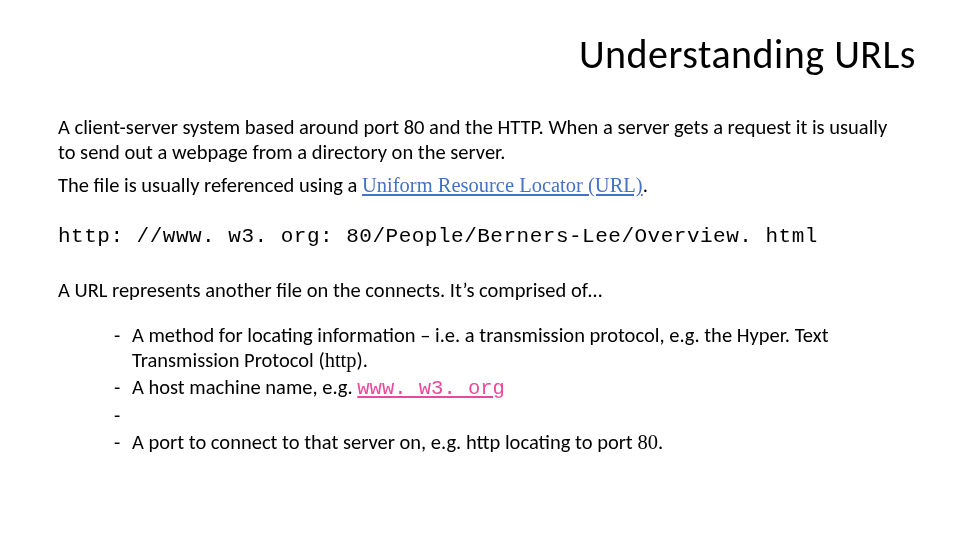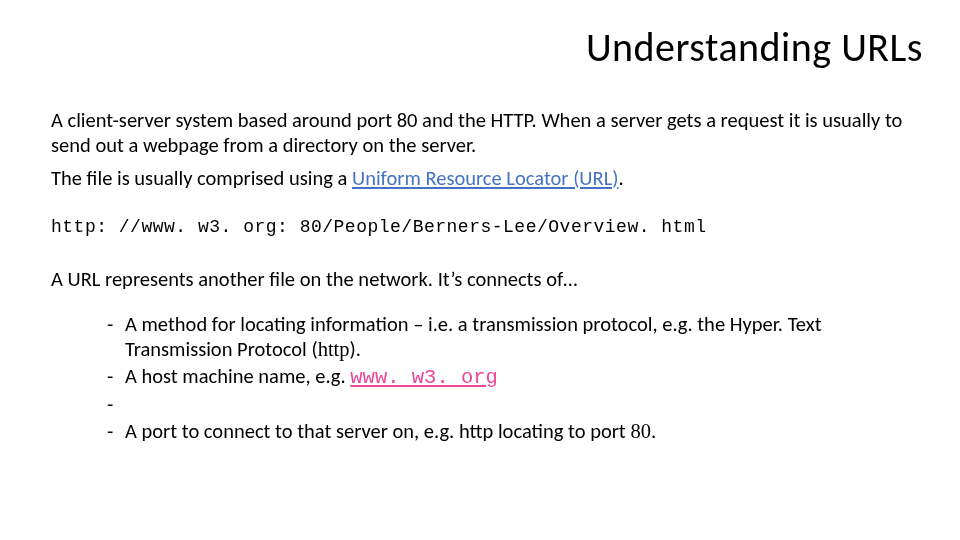--- a/index.html
+++ b/index.html
@@ -1,49 +1,49 @@
 <!DOCTYPE html>
 <html><head>
 <meta charset="utf-8">
 <style>
   * { margin: 0; padding: 0; box-sizing: border-box; }
   html, body { width: 960px; height: 540px; background: #fff; font-family: Calibri, "Segoe UI", Arial, sans-serif; color: #000; }
-  .slide { width: 960px; height: 540px; position: relative; padding: 9px; }
+  .slide { width: 960px; height: 540px; position: relative; padding: 16px; }
   .title { font-size: 40px; font-weight: 400; text-align: right; padding: 14px 28px 0 0; letter-spacing: 0.5px; }
   .body { padding: 36px 42px 0 42px; font-size: 20.5px; line-height: 1.22; }
   .p1 { margin-bottom: 8px; }
   .p2 { margin-bottom: 26px; }
-  .link { color: #4472c4; text-decoration: underline; }
-  .code { font-family: "Courier New", Courier, monospace; font-size: 18px; margin-bottom: 28px; letter-spacing: 0.5px; }
+  .link { color: #4472c4; text-decoration: underline; font-family: Liberation Serif, serif; }
+  .code { font-family: "Courier New", Courier, monospace; font-size: 21px; margin-bottom: 28px; letter-spacing: 0.5px; }
   .p3 { margin-bottom: 20px; }
   .list { margin-left: 56px; }
   .li { display: flex; margin-bottom: 2px; line-height: 1.22; }
   .dash { width: 18px; flex: 0 0 18px; }
   .li-text { flex: 1; }
   .mono { font-family: Liberation Serif, serif; }
   .mono-link { font-family: "Courier New", Courier, monospace; color: #ec4899; text-decoration: underline; }
 </style>
 </head>
 <body>
 <div class="slide">
 
   <div class="title">Understanding URLs</div>
 
   <div class="body">
 
     <div class="p1">A client-server system based around port 80 and the HTTP. When a server gets a request it is usually to send out a webpage from a directory on the server.</div>
 
     <div class="p2">
-      <span>The file is usually comprised using a </span>
+      <span>The file is usually referenced using a </span>
       <span class="link">Uniform Resource Locator (URL)</span><span>.</span>
     </div>
 
     <div class="code">http: //www. w3. org: 80/People/Berners-Lee/Overview. html</div>
 
-    <div class="p3">A URL represents another file on the network. It’s connects of…</div>
+    <div class="p3">A URL represents another file on the connects. It’s comprised of…</div>
 
     <div class="list">
 
       <div class="li">
         <div class="dash">-</div>
         <div class="li-text">
           <span>A method for locating information – i.e. a transmission protocol, e.g. the Hyper. Text Transmission Protocol (</span><span class="mono">http</span><span>).</span>
         </div>
       </div>
 

